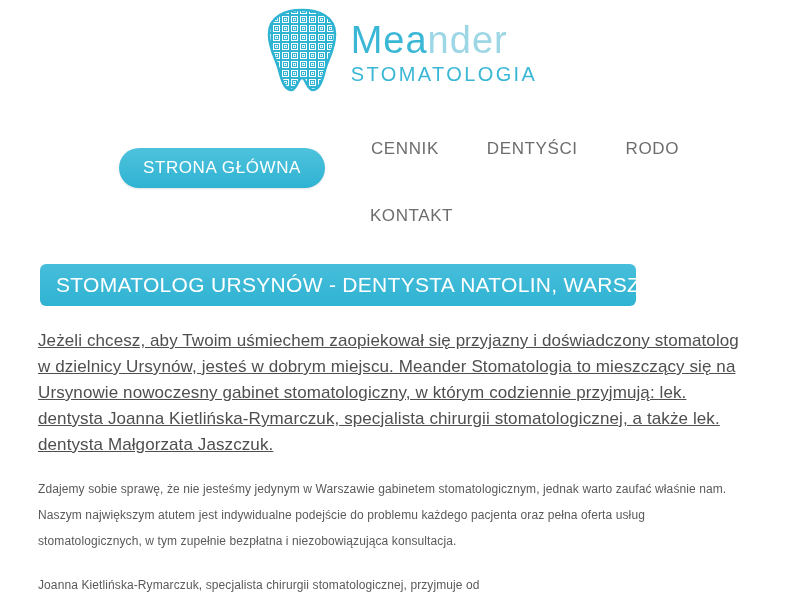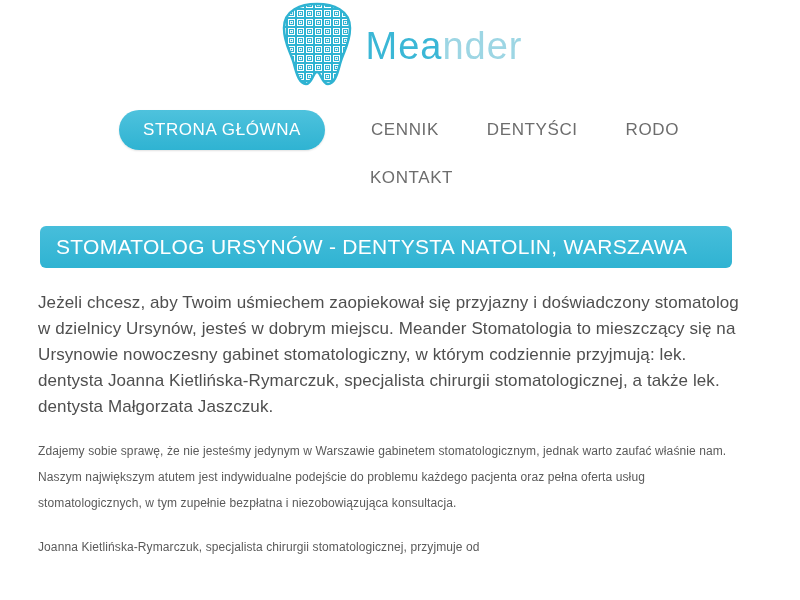--- a/index.html
+++ b/index.html
@@ -17,21 +17,21 @@
   .page {
     position: relative;
     width: 800px;
     height: 600px;
   }
 
   
   .logo-wrap {
     display: flex;
     justify-content: center;
-    align-items: flex-start;
+    align-items: flex-end;
     padding-top: 0;
     height: 92px;
     box-sizing: border-box;
   }
   .logo-inner {
     display: flex;
     align-items: center;
     gap: 10px;
   }
   .logo-mark {
@@ -85,33 +85,34 @@
     padding: 4px 2px;
     cursor: pointer;
     white-space: nowrap;
   }
   .nav-item.active {
     background: linear-gradient(180deg, #4ec2dd 0%, #2fb3d2 100%);
     color: #ffffff;
     border-radius: 20px;
     padding: 10px 24px;
     box-shadow: 0 1px 2px rgba(0,0,0,0.12);
+    margin-top: 38px;
   }
 
   
   .banner {
     margin: 34px 40px 0 40px;
     background: linear-gradient(180deg, #47bedb 0%, #2fb3d2 100%);
     border-radius: 6px;
     height: 42px;
     display: flex;
     align-items: center;
     padding: 0 16px;
     box-sizing: border-box;
-    width: 692px;
+    width: 596px;
   }
   .banner-title {
     color: #ffffff;
     font-size: 21px;
     letter-spacing: 0.3px;
     white-space: nowrap;
   }
 
   
   .content {
@@ -122,20 +123,21 @@
     font-size: 12px;
     line-height: 26px;
     color: #5a5a5a;
     margin: 0 0 18px 0;
     letter-spacing: 0.1px;
   }
   .para.lead {
     color: #4f4f4f;
     font-size: 17px;
     line-height: 26px;
+    text-decoration: underline;
   }
   .para.last {
     margin-bottom: 0;
   }
 </style>
 </head>
 <body>
 
 <div class="page">
 
@@ -154,20 +156,21 @@
             <path d="M39 4 C55 4 72 10 72 28 C72 44 65 52 62 64 C59 76 56 84 50 84 C44 84 43 72 39 72 C35 72 34 84 28 84 C22 84 19 76 16 64 C13 52 6 44 6 28 C6 10 23 4 39 4 Z"></path>
           </clipPath>
         </defs>
         <g clip-path="url(#toothclip)">
           <rect x="0" y="0" width="78" height="86" fill="url(#grid)"></rect>
         </g>
         <path d="M39 4 C55 4 72 10 72 28 C72 44 65 52 62 64 C59 76 56 84 50 84 C44 84 43 72 39 72 C35 72 34 84 28 84 C22 84 19 76 16 64 C13 52 6 44 6 28 C6 10 23 4 39 4 Z" fill="none" stroke="#2fb3d2" stroke-width="2.5"></path>
       </svg>
       <div class="logo-text">
         <div class="logo-name"><span class="seg-a">Mea</span><span class="seg-b">nder</span></div>
+        <div class="logo-sub">STOMATOLOGIA</div>
       </div>
     </div>
   </div>
 
   <nav>
     <div class="nav-row">
       <div class="nav-item active">STRONA GŁÓWNA</div>
       <div class="nav-item">CENNIK</div>
       <div class="nav-item">DENTYŚCI</div>
       <div class="nav-item">RODO</div>

